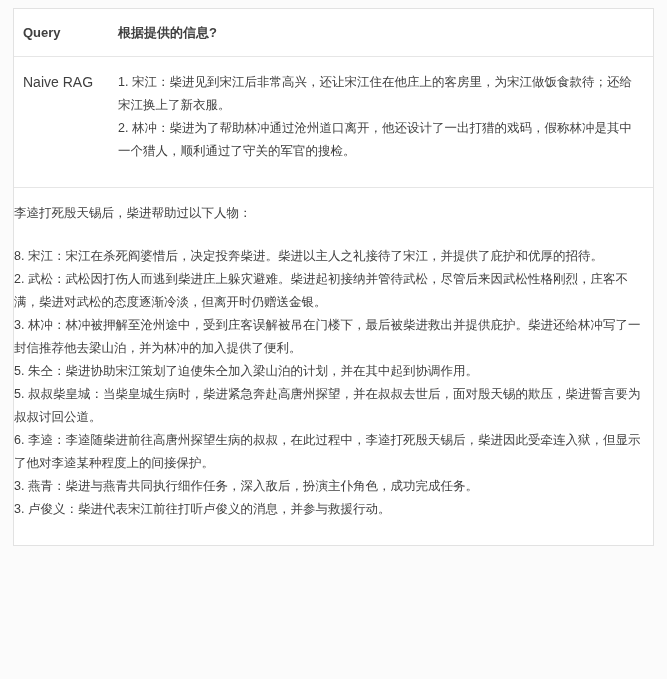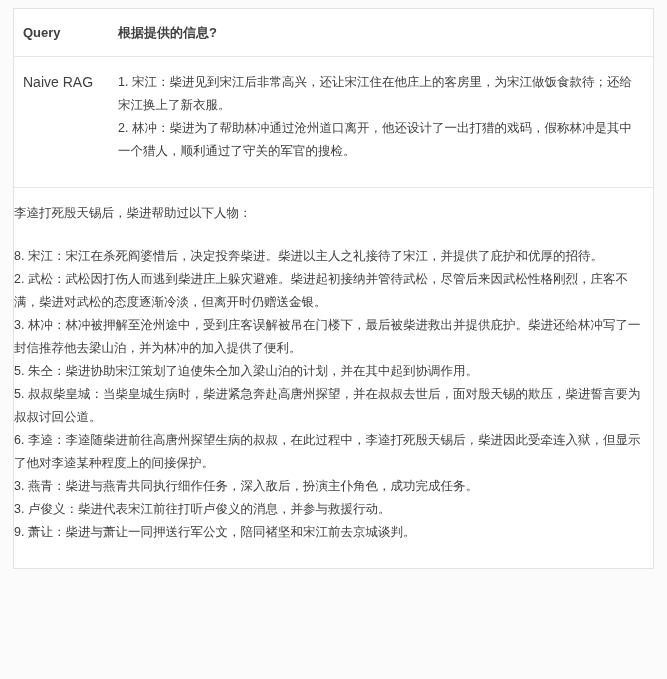--- a/index.html
+++ b/index.html
@@ -73,18 +73,17 @@
       <div class="cell-content">
         <div class="intro">李逵打死殷天锡后，柴进帮助过以下人物：</div>
         <div class="list-item">8. 宋江：宋江在杀死阎婆惜后，决定投奔柴进。柴进以主人之礼接待了宋江，并提供了庇护和优厚的招待。</div>
         <div class="list-item">2. 武松：武松因打伤人而逃到柴进庄上躲灾避难。柴进起初接纳并管待武松，尽管后来因武松性格刚烈，庄客不满，柴进对武松的态度逐渐冷淡，但离开时仍赠送金银。</div>
         <div class="list-item">3. 林冲：林冲被押解至沧州途中，受到庄客误解被吊在门楼下，最后被柴进救出并提供庇护。柴进还给林冲写了一封信推荐他去梁山泊，并为林冲的加入提供了便利。</div>
         <div class="list-item">5. 朱仝：柴进协助宋江策划了迫使朱仝加入梁山泊的计划，并在其中起到协调作用。</div>
         <div class="list-item">5. 叔叔柴皇城：当柴皇城生病时，柴进紧急奔赴高唐州探望，并在叔叔去世后，面对殷天锡的欺压，柴进誓言要为叔叔讨回公道。</div>
         <div class="list-item">6. 李逵：李逵随柴进前往高唐州探望生病的叔叔，在此过程中，李逵打死殷天锡后，柴进因此受牵连入狱，但显示了他对李逵某种程度上的间接保护。</div>
         <div class="list-item">3. 燕青：柴进与燕青共同执行细作任务，深入敌后，扮演主仆角色，成功完成任务。</div>
         <div class="list-item">3. 卢俊义：柴进代表宋江前往打听卢俊义的消息，并参与救援行动。</div>
-        <div class="list-item">9. 萧让：柴进与萧让一同押送行军公文，陪同褚坚和宋江前去京城谈判。</div>
       </div>
     </div>
 
   </div>
 </div>
 
 </body></html>

